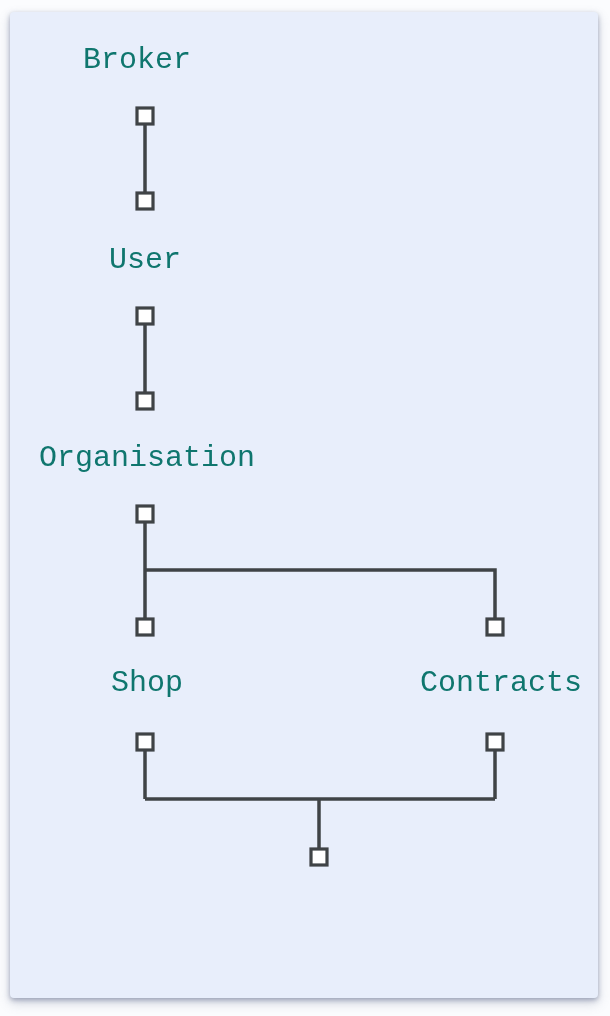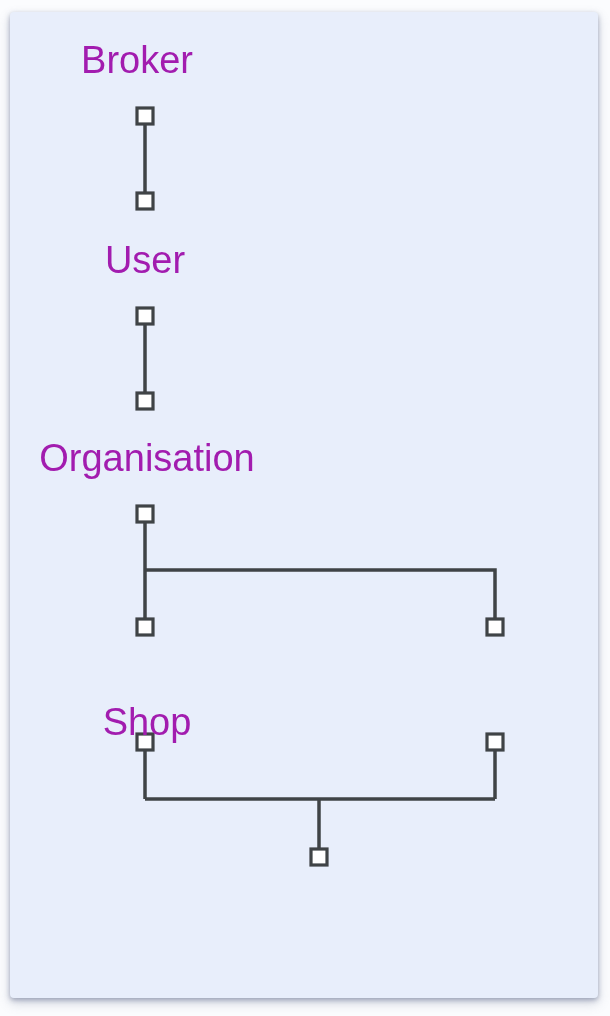--- a/index.html
+++ b/index.html
@@ -35,26 +35,27 @@
     fill: none;
   }
   .edge-handle {
     fill: #ffffff;
     stroke: #3f4346;
     stroke-width: 3.2;
   }
   .node-label {
     position: absolute;
     transform: translateX(-50%);
-    color: #a21caf;
-    font-size: 38px;
+    color: #0f766e;
+    font-size: 30px;
     line-height: 44px;
     white-space: nowrap;
     text-align: center;
     cursor: default;
+    font-family: Liberation Mono, monospace;
   }
   .node-label.multiline {
     white-space: normal;
     width: 230px;
     line-height: 47px;
   }
 </style>
 </head>
 <body>
 
@@ -93,17 +94,18 @@
     </g>
 
   </svg>
 
   <div class="node-label" style="left:127px; top:26px;">Broker</div>
 
   <div class="node-label" style="left:135px; top:226px;">User</div>
 
   <div class="node-label" style="left:137px; top:424px;">Organisation</div>
 
-  <div class="node-label" style="left:137px; top:688px;">Shop</div>
+  <div class="node-label" style="left:137px; top:649px;">Shop</div>
 
+  <div class="node-label" style="left:491px; top:649px;">Contracts</div>
 
 
 </div>
 
 </body></html>

